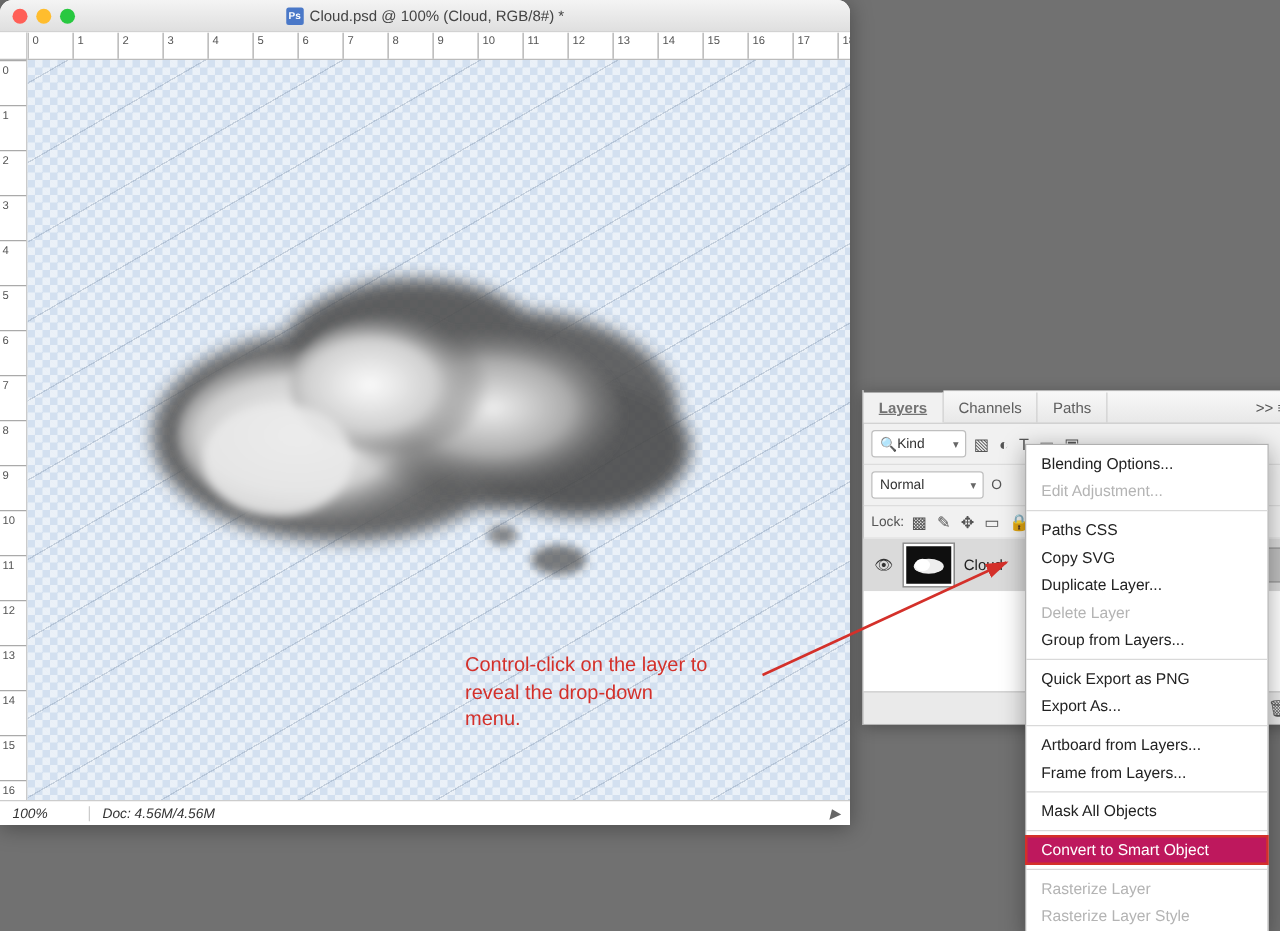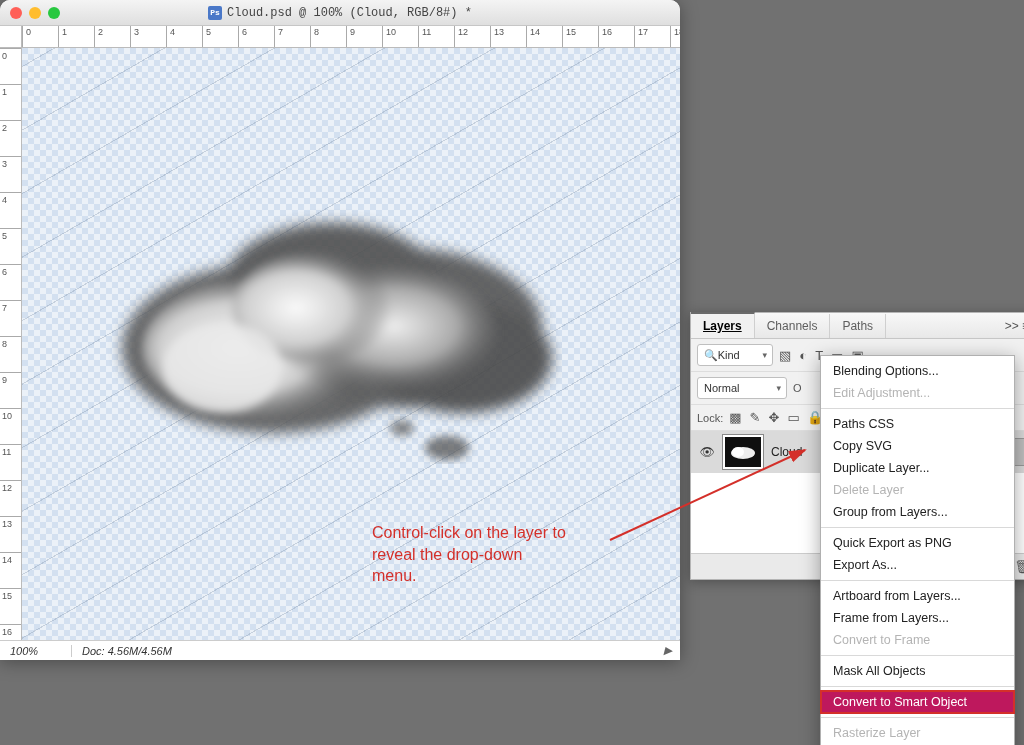--- a/index.html
+++ b/index.html
@@ -34,21 +34,21 @@
     align-items: center;
     position: relative;
   }
   .traffic { position: absolute; left: 10px; top: 7px; display:flex; gap:7px; }
   .traffic span { width:12px; height:12px; border-radius:50%; display:block; }
   .tl-close { background:#ff5f57; }
   .tl-min   { background:#ffbd2e; }
   .tl-max   { background:#28c840; }
   .win-title {
     flex:1; text-align:center; font-size:12px; color:#444;
-    display:flex; align-items:center; justify-content:center; gap:5px;font-family:Liberation Mono, monospace;
+    display:flex; align-items:center; justify-content:center; gap:5px;
   }
   .ps-icon {
     width:14px; height:14px; background:#4a78c8;
     display:inline-flex; align-items:center; justify-content:center;
     color:#fff; font-size:8px; font-weight:700; border-radius:2px;
   }
 
   .work-area {
     flex:1;
     position:relative;
@@ -112,21 +112,21 @@
   .lp-tabbar {
     display:flex; align-items:center;
     background:linear-gradient(#f8f8f8,#e8e8e8);
     border-bottom:1px solid #c7c7c7;
     height:26px;
   }
   .lp-tab {
     padding:5px 12px; font-size:12px; color:#5e5e5e;
     border-right:1px solid #cfcfcf; cursor:default;
   }
-  .lp-tab.active { background:#f1f1f1; color:#000000; font-weight:600; border-top:2px solid #6a6a6a; margin-top:-1px;text-decoration:underline; }
+  .lp-tab.active { background:#f1f1f1; color:#737373; font-weight:600; border-top:2px solid #6a6a6a; margin-top:-1px;text-decoration:underline; }
   .lp-collapse { margin-left:auto; padding:0 10px; color:#555; }
 
   .lp-row { display:flex; align-items:center; padding:5px 6px; gap:6px; border-bottom:1px solid #ddd; }
   .lp-select {
     height:22px; border:1px solid #bfbfbf; border-radius:3px;
     background:#fff; font-size:11px; padding:0 18px 0 6px; color:#333;
     display:inline-flex; align-items:center; position:relative;
   }
   .lp-select::after { content:"▾"; position:absolute; right:5px; color:#666; font-size:9px; }
   .kind-sel { width:76px; }
@@ -445,21 +445,20 @@
     <div class="cm-item">Copy SVG</div>
     <div class="cm-item">Duplicate Layer...</div>
     <div class="cm-item disabled">Delete Layer</div>
     <div class="cm-item">Group from Layers...</div>
     <div class="cm-sep"></div>
     <div class="cm-item">Quick Export as PNG</div>
     <div class="cm-item">Export As...</div>
     <div class="cm-sep"></div>
     <div class="cm-item">Artboard from Layers...</div>
     <div class="cm-item">Frame from Layers...</div>
-    <div class="cm-item disabled">Convert to Frame</div>
     <div class="cm-sep"></div>
     <div class="cm-item">Mask All Objects</div>
     <div class="cm-sep"></div>
     <div class="cm-item cm-highlight">Convert to Smart Object</div>
     <div class="cm-sep"></div>
     <div class="cm-item disabled">Rasterize Layer</div>
     <div class="cm-item disabled">Rasterize Layer Style</div>
   </div>
 
 <div class="annotation-text">

